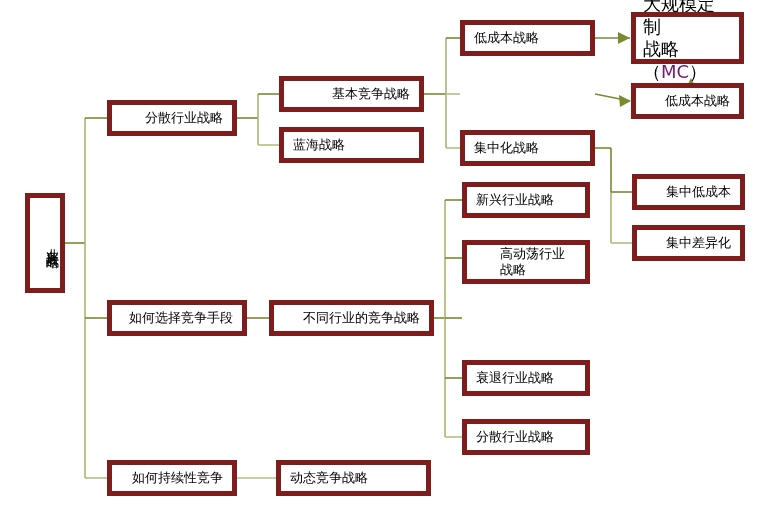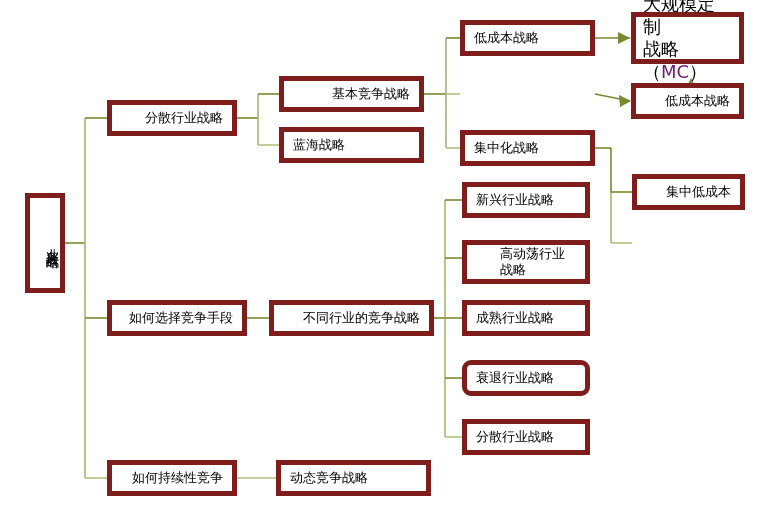--- a/index.html
+++ b/index.html
@@ -116,33 +116,33 @@
   <div class="node left" style="left:460px;top:130px;width:135px;height:36px;">
     <span class="lbl">集中化战略</span>
   </div>
 
   <div class="node left" style="left:462px;top:182px;width:128px;height:36px;">
     <span class="lbl">新兴行业战略</span>
   </div>
   <div class="node left" style="left:462px;top:240px;width:128px;height:44px;padding-left:24px;">
     <span class="lbl">高动荡行业战略</span>
   </div>
-  <div class="node left" style="left:462px;top:300px;width:128px;height:36px;">
-    <span class="lbl">成熟行业战略</span>
-  </div>
-  <div class="node left" style="left:462px;top:360px;width:128px;height:36px;border-radius:9px;">
+  <div class="node left" style="left:462px;top:360px;width:128px;height:36px;">
     <span class="lbl">衰退行业战略</span>
   </div>
   <div class="node left" style="left:462px;top:419px;width:128px;height:36px;">
     <span class="lbl">分散行业战略</span>
   </div>
 
   <div class="node two-line" style="left:631px;top:12px;width:113px;height:52px;">
     <span class="lbl"><span>大规模定制</span><br><span>战略（</span><span class="mc">MC</span><span>）</span></span>
   </div>
   <div class="node center" style="left:631px;top:83px;width:113px;height:36px;">
     <span class="lbl">低成本战略</span>
   </div>
   <div class="node center" style="left:632px;top:174px;width:113px;height:36px;">
     <span class="lbl">集中低成本</span>
   </div>
+  <div class="node center" style="left:632px;top:225px;width:113px;height:36px;">
+    <span class="lbl">集中差异化</span>
+  </div>
 
 </div>
 
 </body></html>

